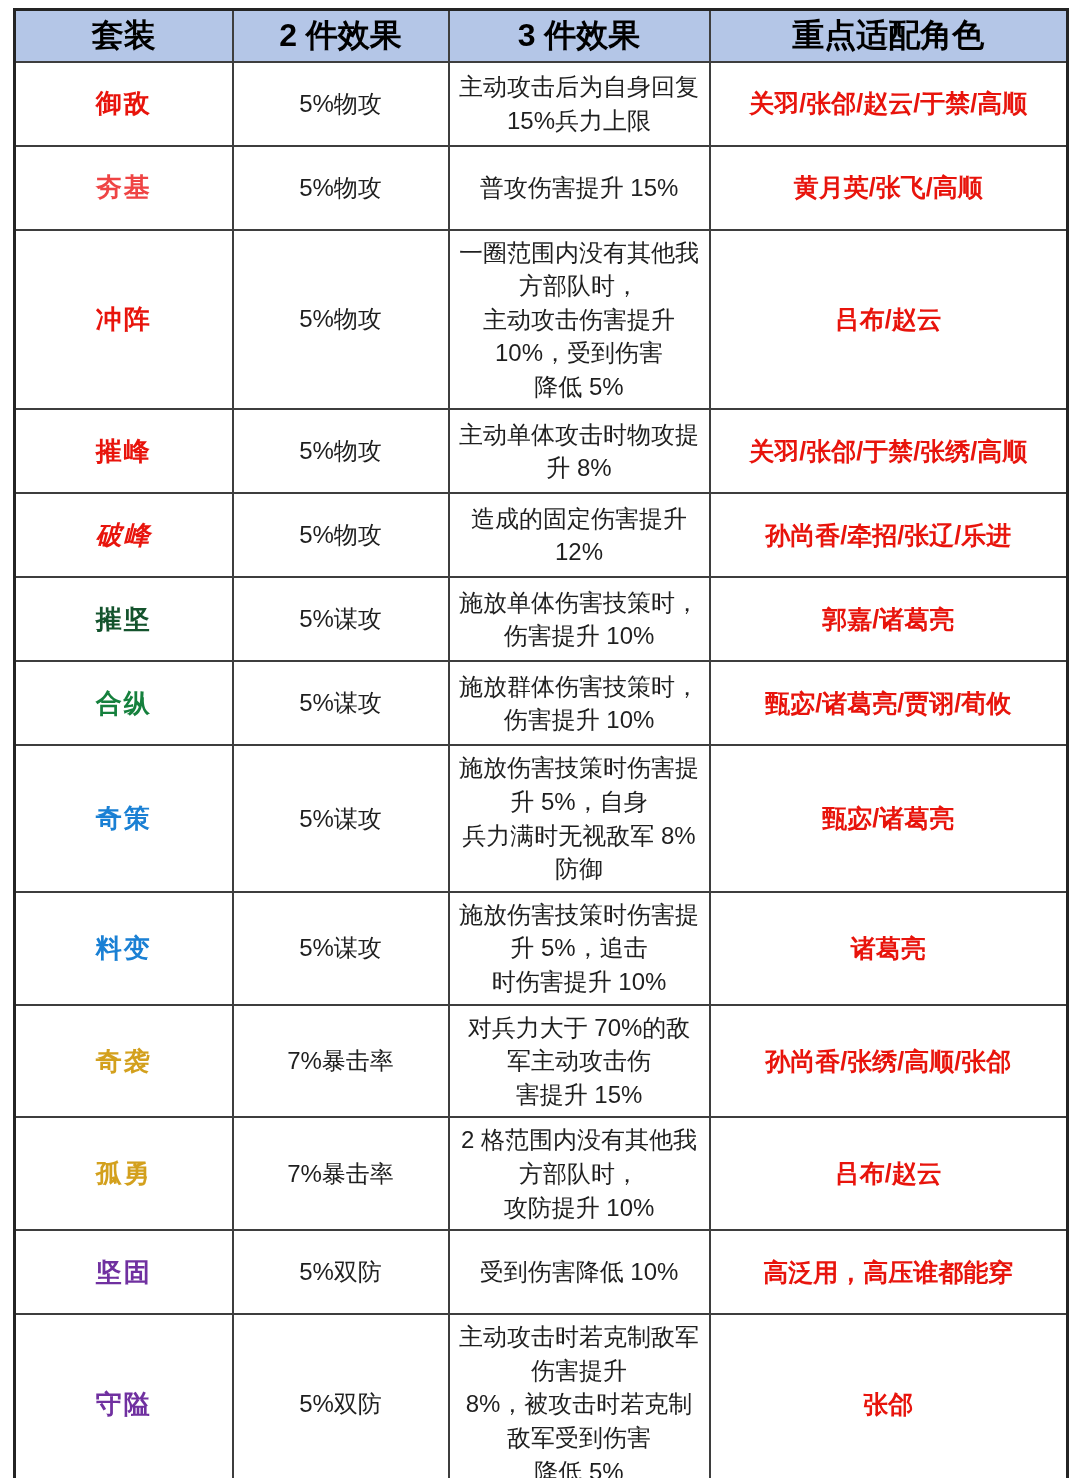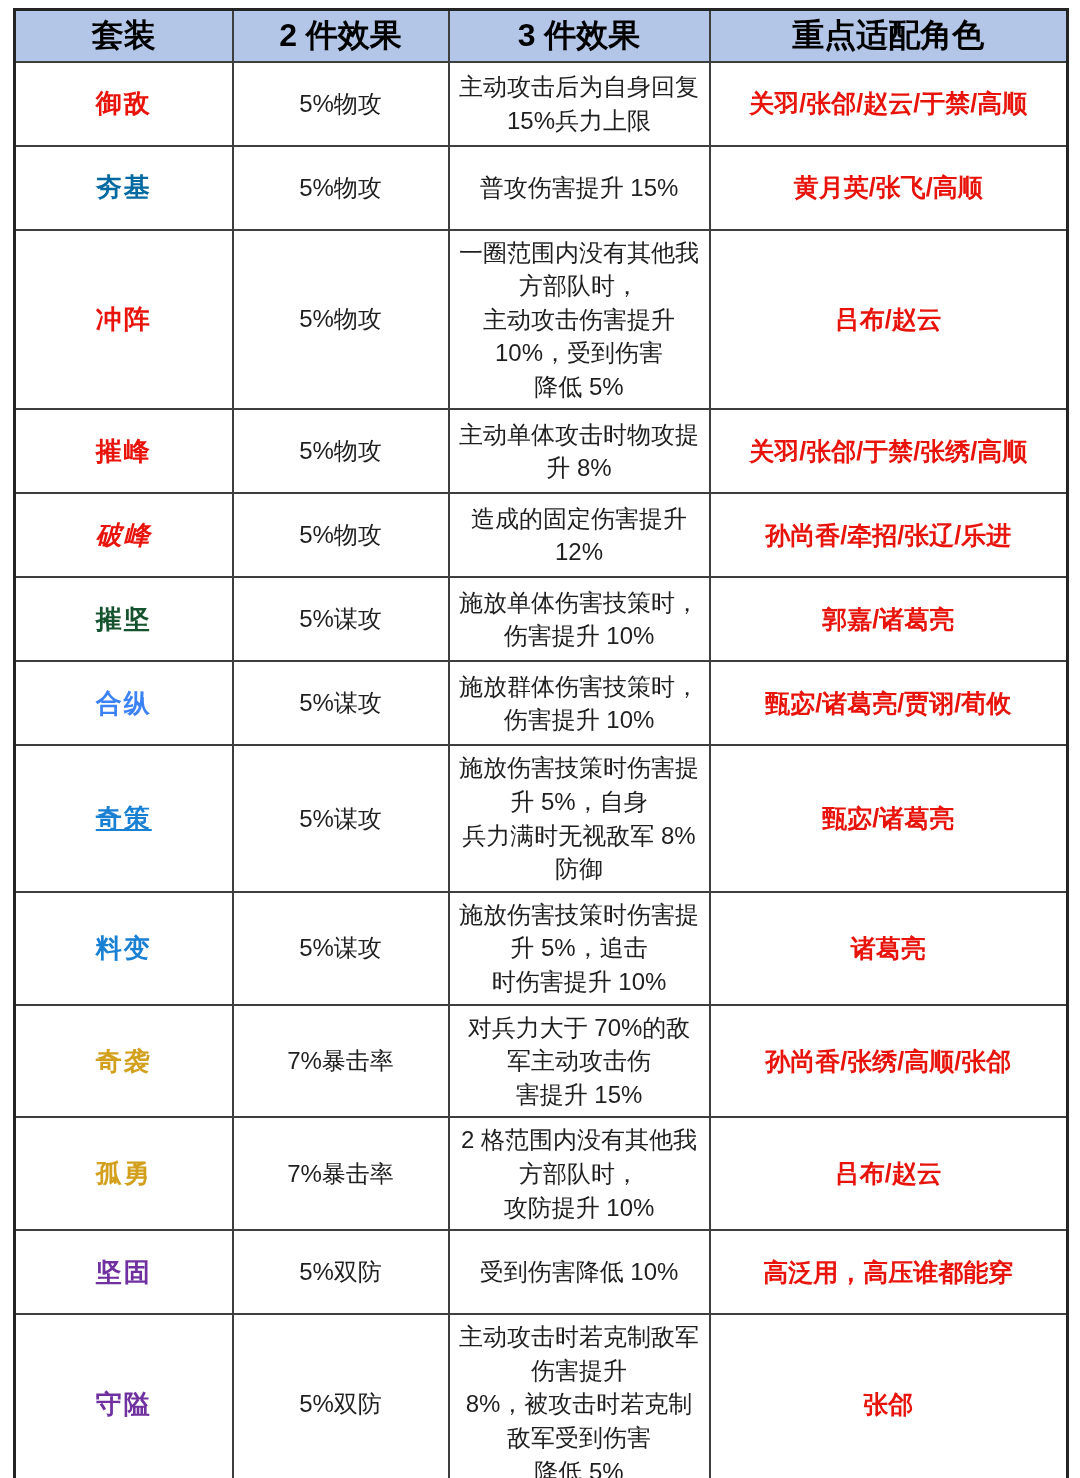--- a/index.html
+++ b/index.html
@@ -88,21 +88,21 @@
     </thead>
     <tbody>
       <tr>
         <td class="set" style="color: rgb(232, 20, 12);">御敌</td>
         <td class="e2">5%物攻</td>
         <td class="e3">主动攻击后为自身回复
 15%兵力上限</td>
         <td class="chars">关羽/张郃/赵云/于禁/高顺</td>
       </tr>
       <tr>
-        <td class="set" style="color: #0369a1;">夯基</td>
+        <td class="set" style="color: #ef4444;">夯基</td>
         <td class="e2">5%物攻</td>
         <td class="e3">普攻伤害提升 15%</td>
         <td class="chars">黄月英/张飞/高顺</td>
       </tr>
       <tr>
         <td class="set" style="color: rgb(232, 20, 12);">冲阵</td>
         <td class="e2">5%物攻</td>
         <td class="e3">一圈范围内没有其他我方部队时，
 主动攻击伤害提升 10%，受到伤害
 降低 5%</td>
@@ -121,28 +121,28 @@
         <td class="chars">孙尚香/牵招/张辽/乐进</td>
       </tr>
       <tr>
         <td class="set" style="color: #14532d;">摧坚</td>
         <td class="e2">5%谋攻</td>
         <td class="e3">施放单体伤害技策时，
 伤害提升 10%</td>
         <td class="chars">郭嘉/诸葛亮</td>
       </tr>
       <tr>
-        <td class="set" style="color: #3b82f6;">合纵</td>
+        <td class="set" style="color: #15803d;">合纵</td>
         <td class="e2">5%谋攻</td>
         <td class="e3">施放群体伤害技策时，
 伤害提升 10%</td>
         <td class="chars">甄宓/诸葛亮/贾诩/荀攸</td>
       </tr>
       <tr>
-        <td class="set" style="color: rgb(26, 128, 212); text-decoration: underline;">奇策</td>
+        <td class="set" style="color: rgb(26, 128, 212);">奇策</td>
         <td class="e2">5%谋攻</td>
         <td class="e3">施放伤害技策时伤害提升 5%，自身
 兵力满时无视敌军 8%防御</td>
         <td class="chars">甄宓/诸葛亮</td>
       </tr>
       <tr>
         <td class="set" style="color: rgb(26, 128, 212);">料变</td>
         <td class="e2">5%谋攻</td>
         <td class="e3">施放伤害技策时伤害提升 5%，追击
 时伤害提升 10%</td>

